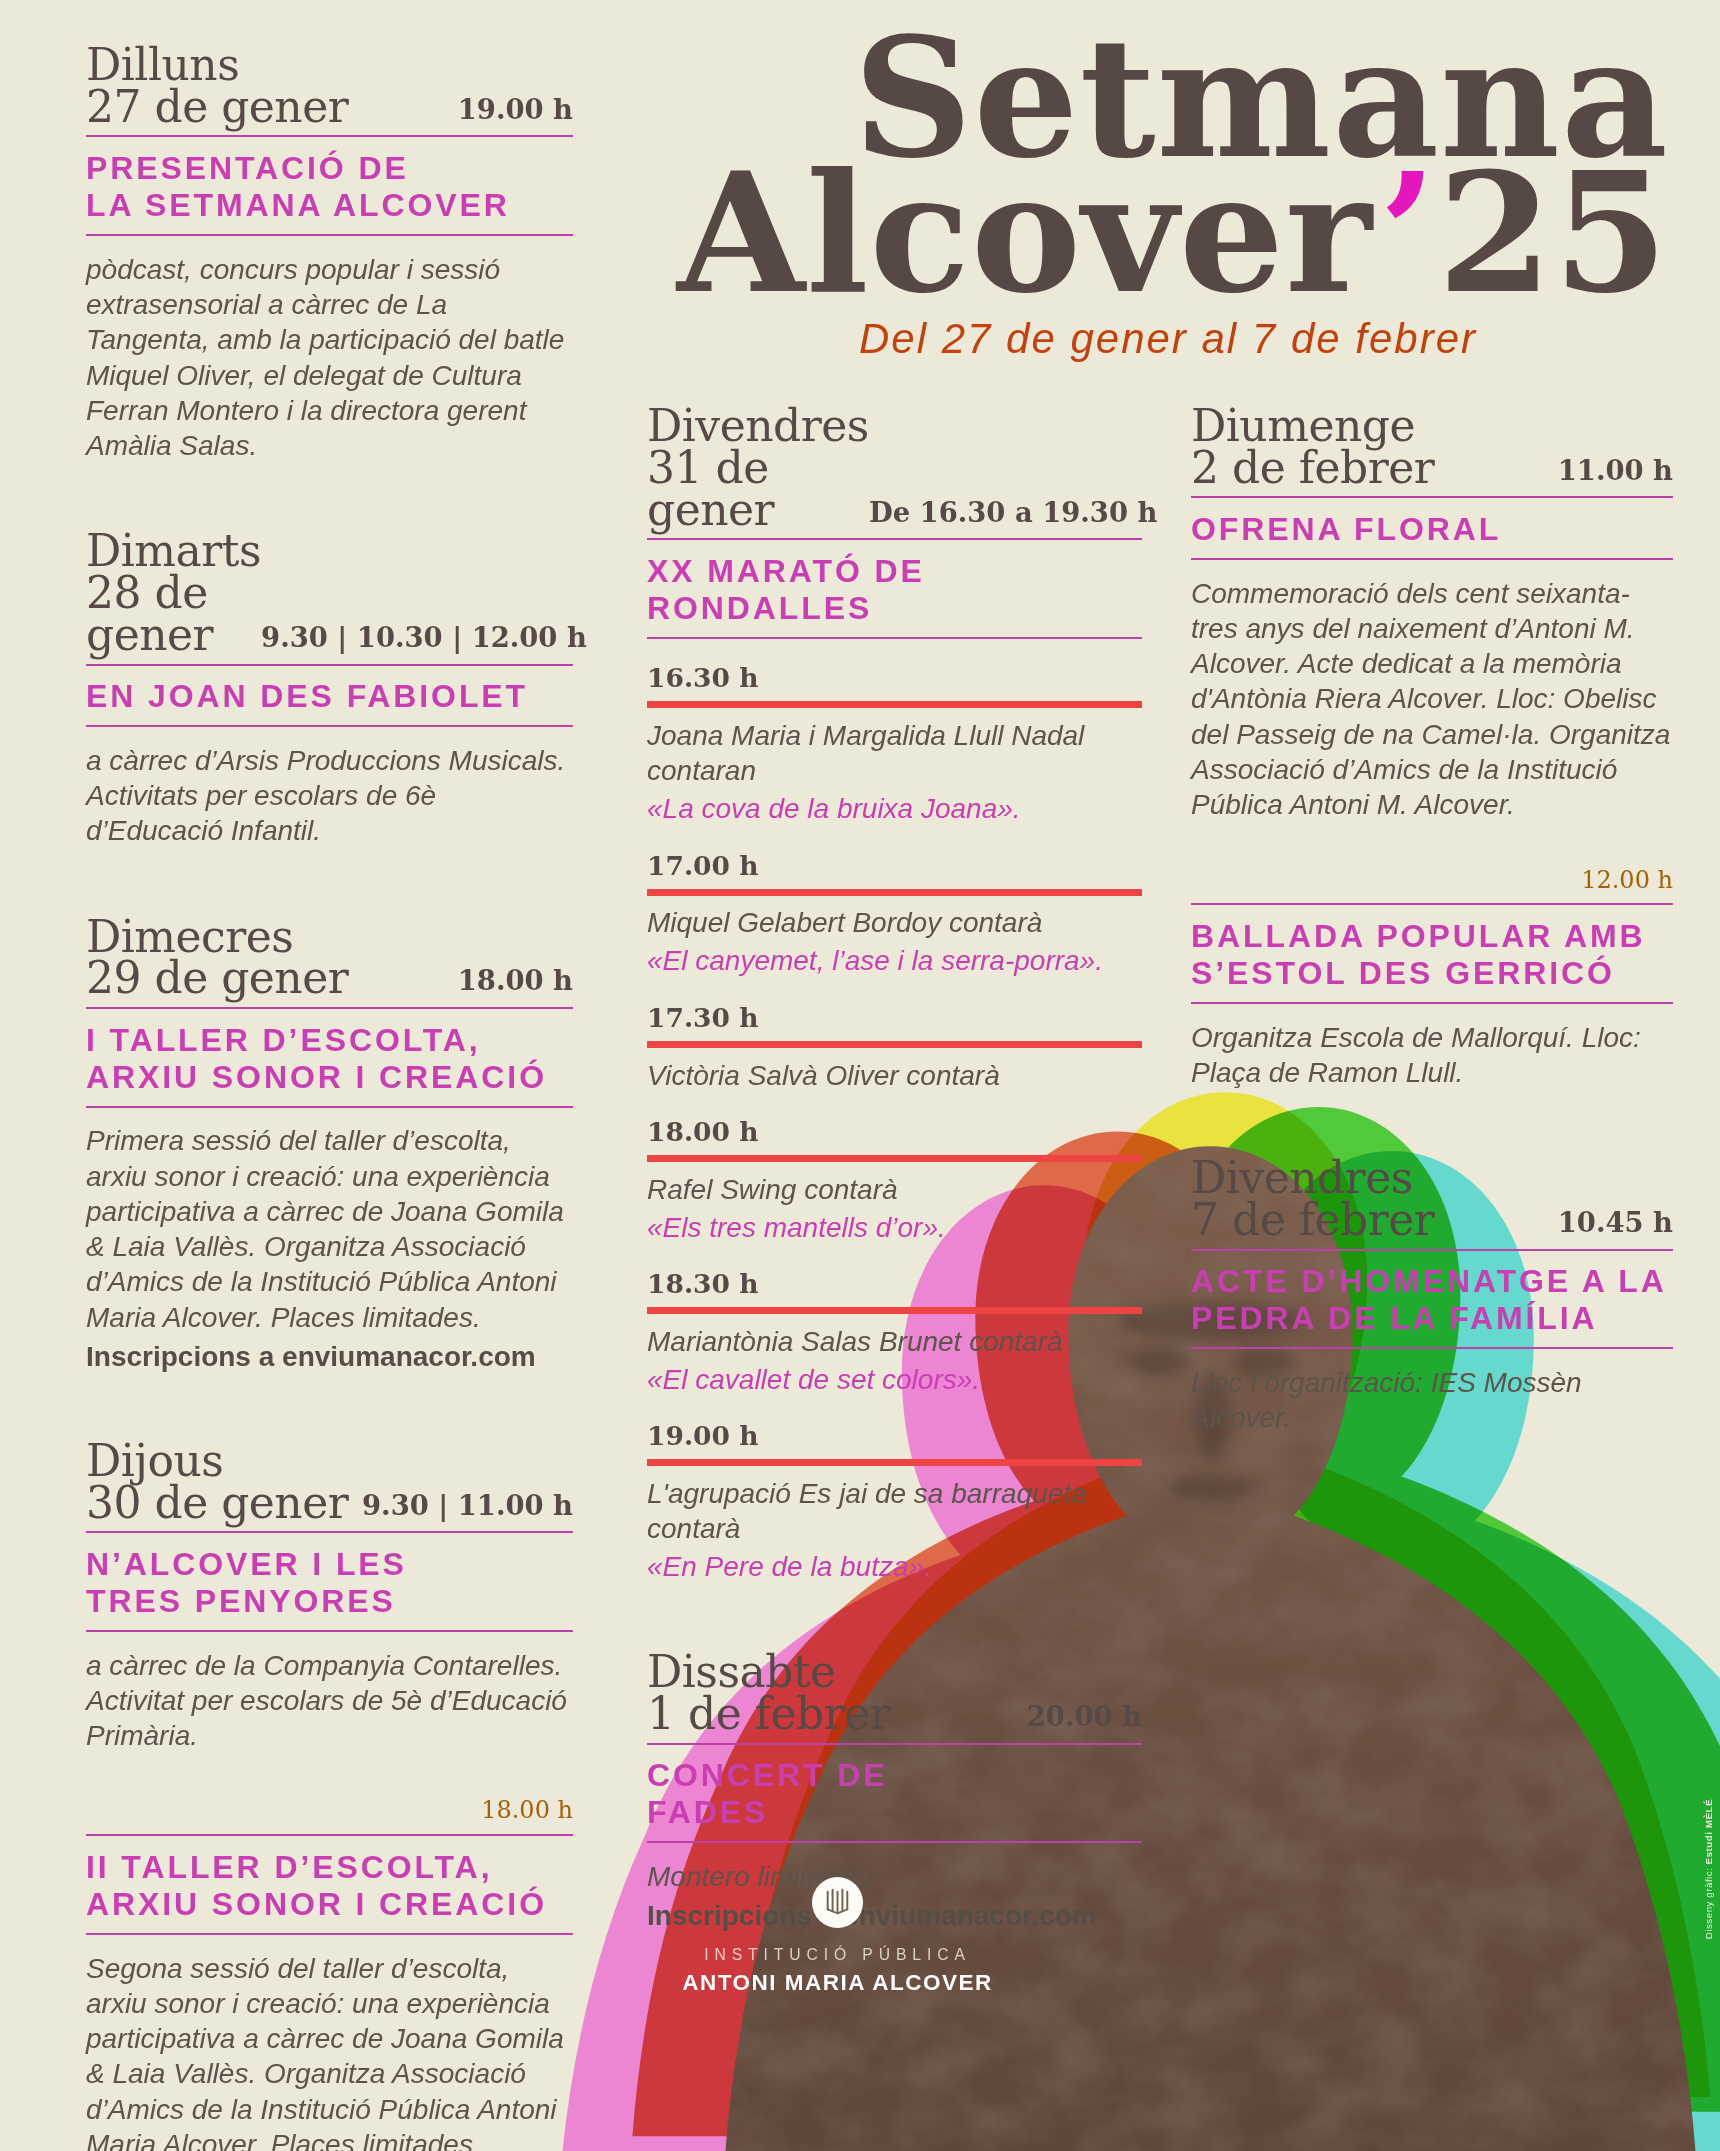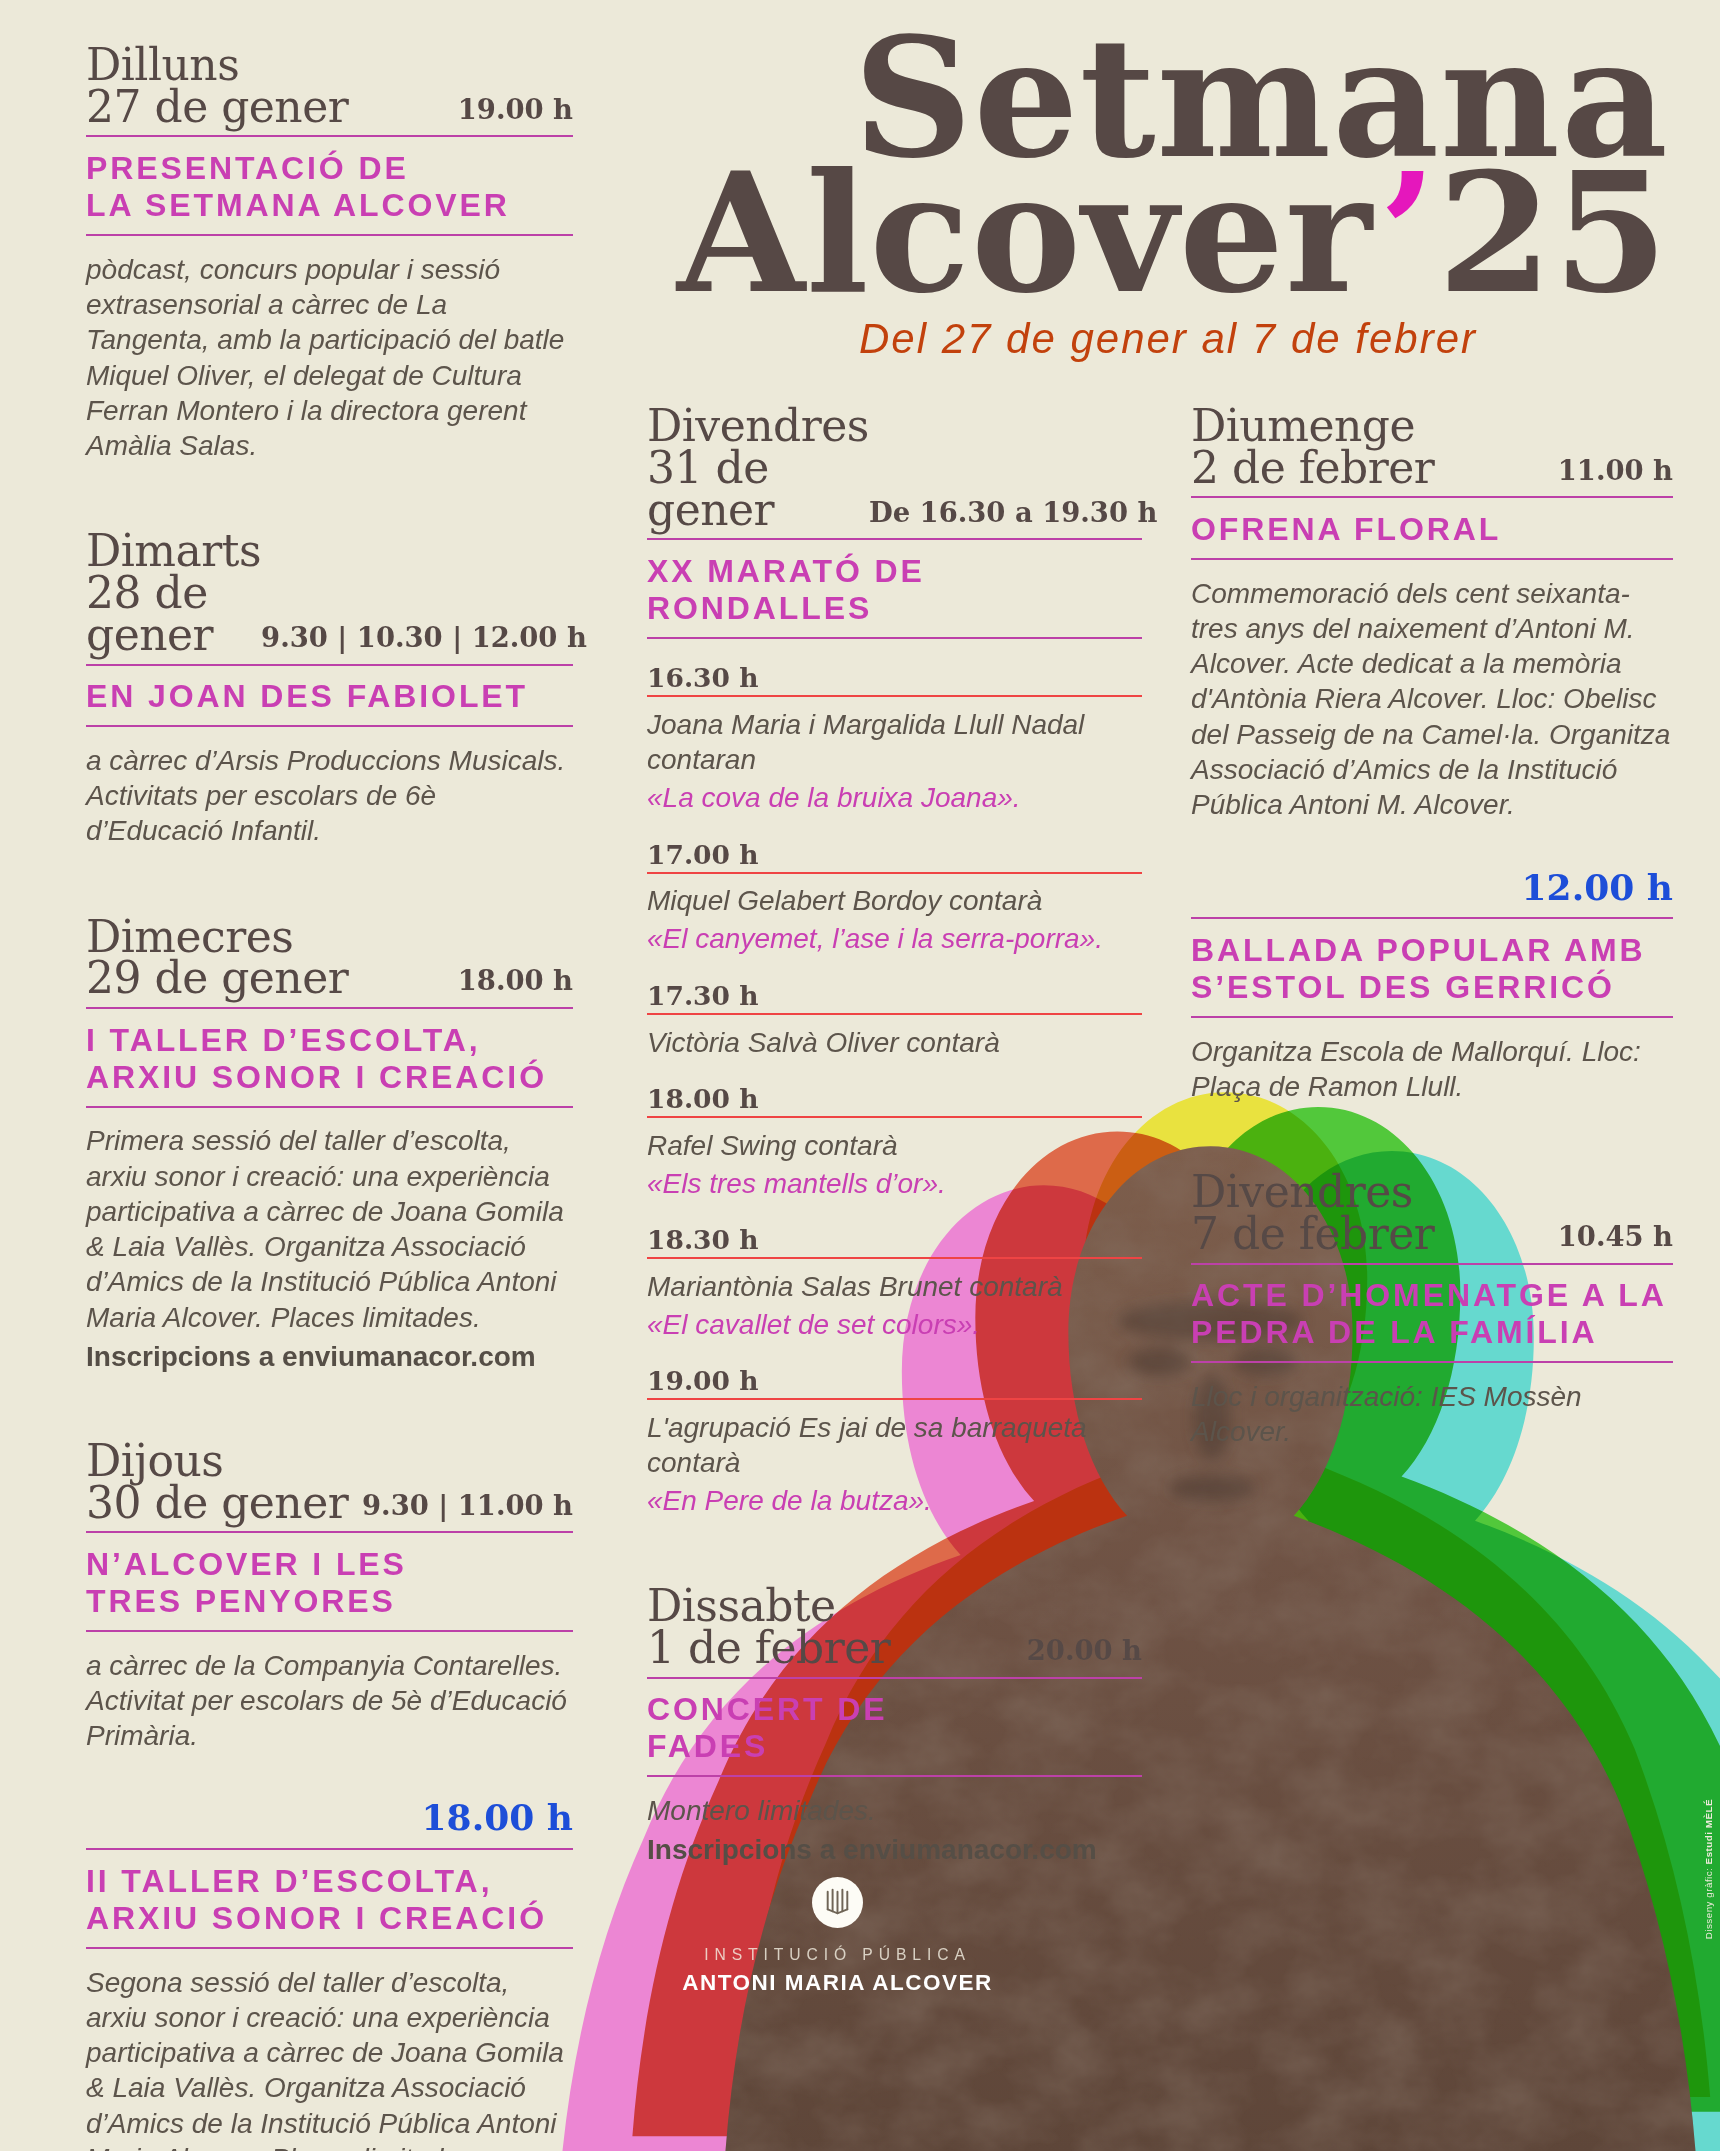--- a/index.html
+++ b/index.html
@@ -24,26 +24,26 @@
   .ttl{margin:12.7px 0 9.8px;font-weight:700;font-size:32px;line-height:1.16;
        letter-spacing:2.9px;color:#C93FB3;}
   .ttl span{display:block;}
   .ttl span:empty{display:none;}
   .body{margin:15.7px 0 0;font-style:italic;font-size:28px;line-height:1.26;
         color:#5C544B;}
   .note{margin:5.9px 0 0;font-weight:700;font-style:normal;font-size:28px;
         color:#554E46;}
   .note:empty{display:none;}
   .sub{margin-top:43px;}
-  .sub-time{text-align:right;font-family:"DejaVu Serif",serif;font-weight:700;
-            font-size:36px;color:#1d4ed8;padding-bottom:2px;}
+  .sub-time{text-align:right;font-family:"DejaVu Serif",serif;font-weight:400;
+            font-size:24px;color:#a16207;padding-bottom:2px;}
   
   .mitem{margin-top:23.5px;}
   .mtime{font-family:"DejaVu Serif",serif;font-weight:700;font-size:26.5px;
-         color:#564946;border-bottom:2px solid #ef4444;padding-bottom:2px;}
+         color:#564946;border-bottom:7px solid #ef4444;padding-bottom:8px;}
   .mteller{margin:9.8px 0 0;font-style:italic;font-size:28px;line-height:1.25;color:#5C544B;}
   .mstory{margin:2.9px 0 0;font-style:italic;font-size:28px;line-height:1.25;color:#C93FB3;}
   
   .title-wrap{position:absolute;top:31px;right:51px;text-align:right;z-index:2;}
   .title-line{font-family:"DejaVu Serif",serif;font-weight:700;font-size:165px;
               line-height:0.82;color:#564845;letter-spacing:1px;white-space:nowrap;}
   .title-line .apos{color:#E517BC;}
   .subtitle{margin:13.7px 192px 0 0;font-style:italic;font-size:42px;
             letter-spacing:2px;color:#c2410c;}
   

